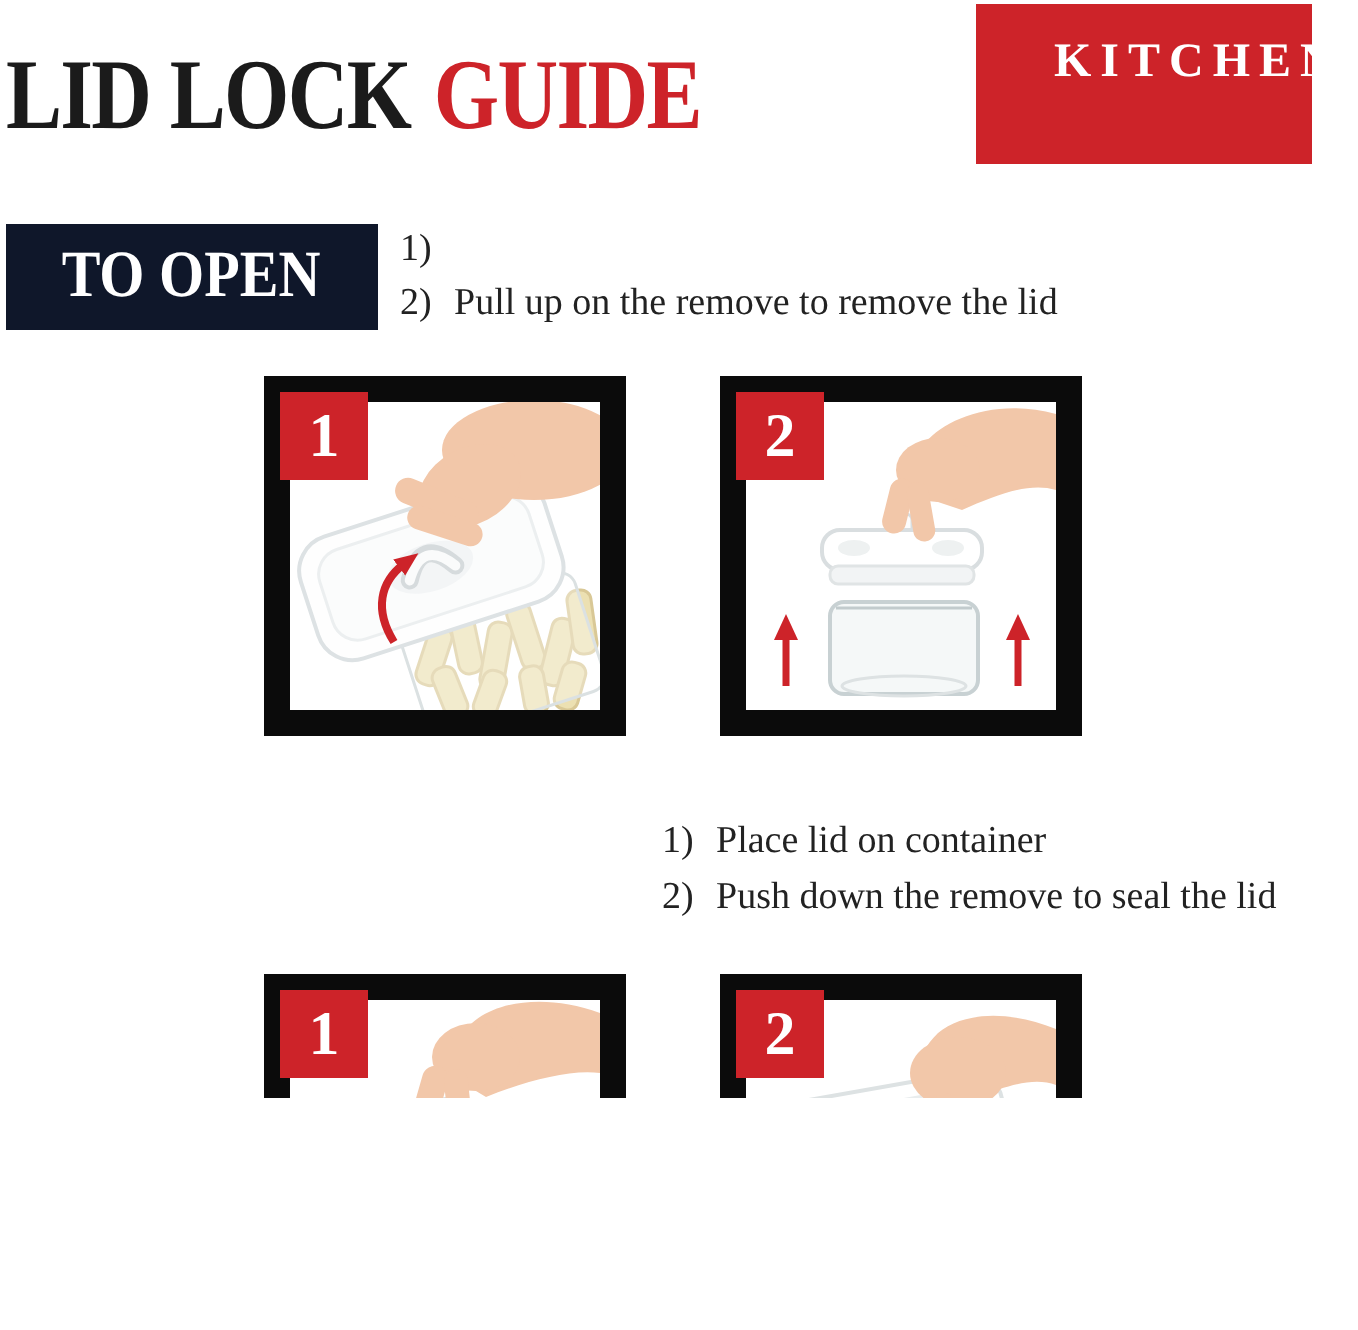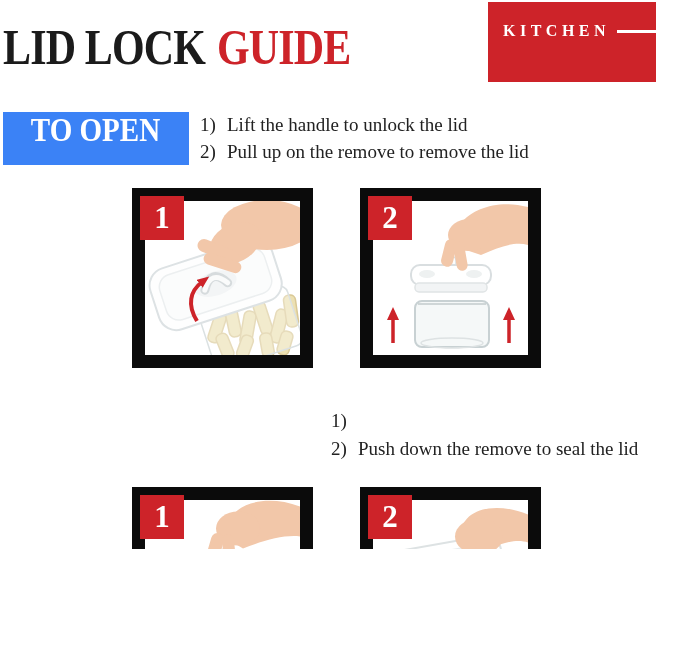--- a/index.html
+++ b/index.html
@@ -9,26 +9,26 @@
   
   .title{position:absolute;left:3px;top:18px;font-size:50px;font-weight:700;
          letter-spacing:-1px;transform:scaleX(.84);transform-origin:0 50%;white-space:nowrap;}
   .title .t-black{color:#1b1b1b;margin-right:14px;}
   .title .t-red{color:#cd2329;}
 
   .brand{position:absolute;left:488px;top:2px;width:168px;height:80px;background:#cd2329;
          box-sizing:border-box;padding:15px 0 0 15px;color:#fff;}
   .brand .b1{font-size:20px;font-weight:700;letter-spacing:4.5px;line-height:24px;}
   .brand .b2row{display:flex;align-items:center;margin-top:2px;}
-  .brand .b2{font-size:16px;font-weight:700;letter-spacing:4.5px;line-height:24px;}
+  .brand .b2{font-size:24px;font-weight:700;letter-spacing:4.5px;line-height:24px;margin-left:24px;}
   .brand .dash{flex:1;height:3px;background:#fff;margin-left:7px;}
 
   
-  .banner{position:absolute;background:#3b82f6;color:#fff;display:flex;
-          align-items:flex-start;justify-content:center;}
+  .banner{position:absolute;background:#0f172a;color:#fff;display:flex;
+          align-items:center;justify-content:center;}
   .banner .btxt{font-weight:700;transform:scaleX(.88);white-space:nowrap;}
   .banner-open{left:3px;top:112px;width:186px;height:53px;}
   .banner-open .btxt{font-size:33px;}
   .banner-close{left:3px;top:403px;width:298px;height:60px;}
   .banner-close .btxt{font-size:36px;}
 
   .steps{position:absolute;color:#222;font-size:19px;}
   .steps-open{left:200px;top:111px;line-height:27px;}
   .steps-close{left:331px;top:407px;line-height:28px;}
   .step{display:flex;white-space:nowrap;}
@@ -61,21 +61,20 @@
       <span class="dash"></span>
     </div>
   </div>
 
   <div class="banner banner-open">
     <span class="btxt">TO OPEN</span>
   </div>
   <div class="steps steps-open">
     <div class="step">
       <span class="sn">1)</span>
-      <span class="st">Lift the handle to unlock the lid</span>
     </div>
     <div class="step">
       <span class="sn">2)</span>
       <span class="st">Pull up on the remove to remove the lid</span>
     </div>
   </div>
 
   <div class="frame fr-a">
     <div class="badge">1</div>
     <svg class="photo" viewBox="0 0 155 154" preserveAspectRatio="xMidYMid slice">
@@ -149,20 +148,21 @@
         <polygon points="14,119 26,119 20,106" stroke="none"></polygon>
         <line x1="136" y1="142" x2="136" y2="118" stroke-width="3.5"></line>
         <polygon points="130,119 142,119 136,106" stroke="none"></polygon>
       </g>
     </svg>
   </div>
 
   <div class="steps steps-close">
     <div class="step">
       <span class="sn">1)</span>
+      <span class="st">Place lid on container</span>
     </div>
     <div class="step">
       <span class="sn">2)</span>
       <span class="st">Push down the remove to seal the lid</span>
     </div>
   </div>
 
   <div class="frame fr-c">
     <div class="badge">1</div>
     <svg class="photo" viewBox="0 0 155 154" preserveAspectRatio="xMidYMid slice">

